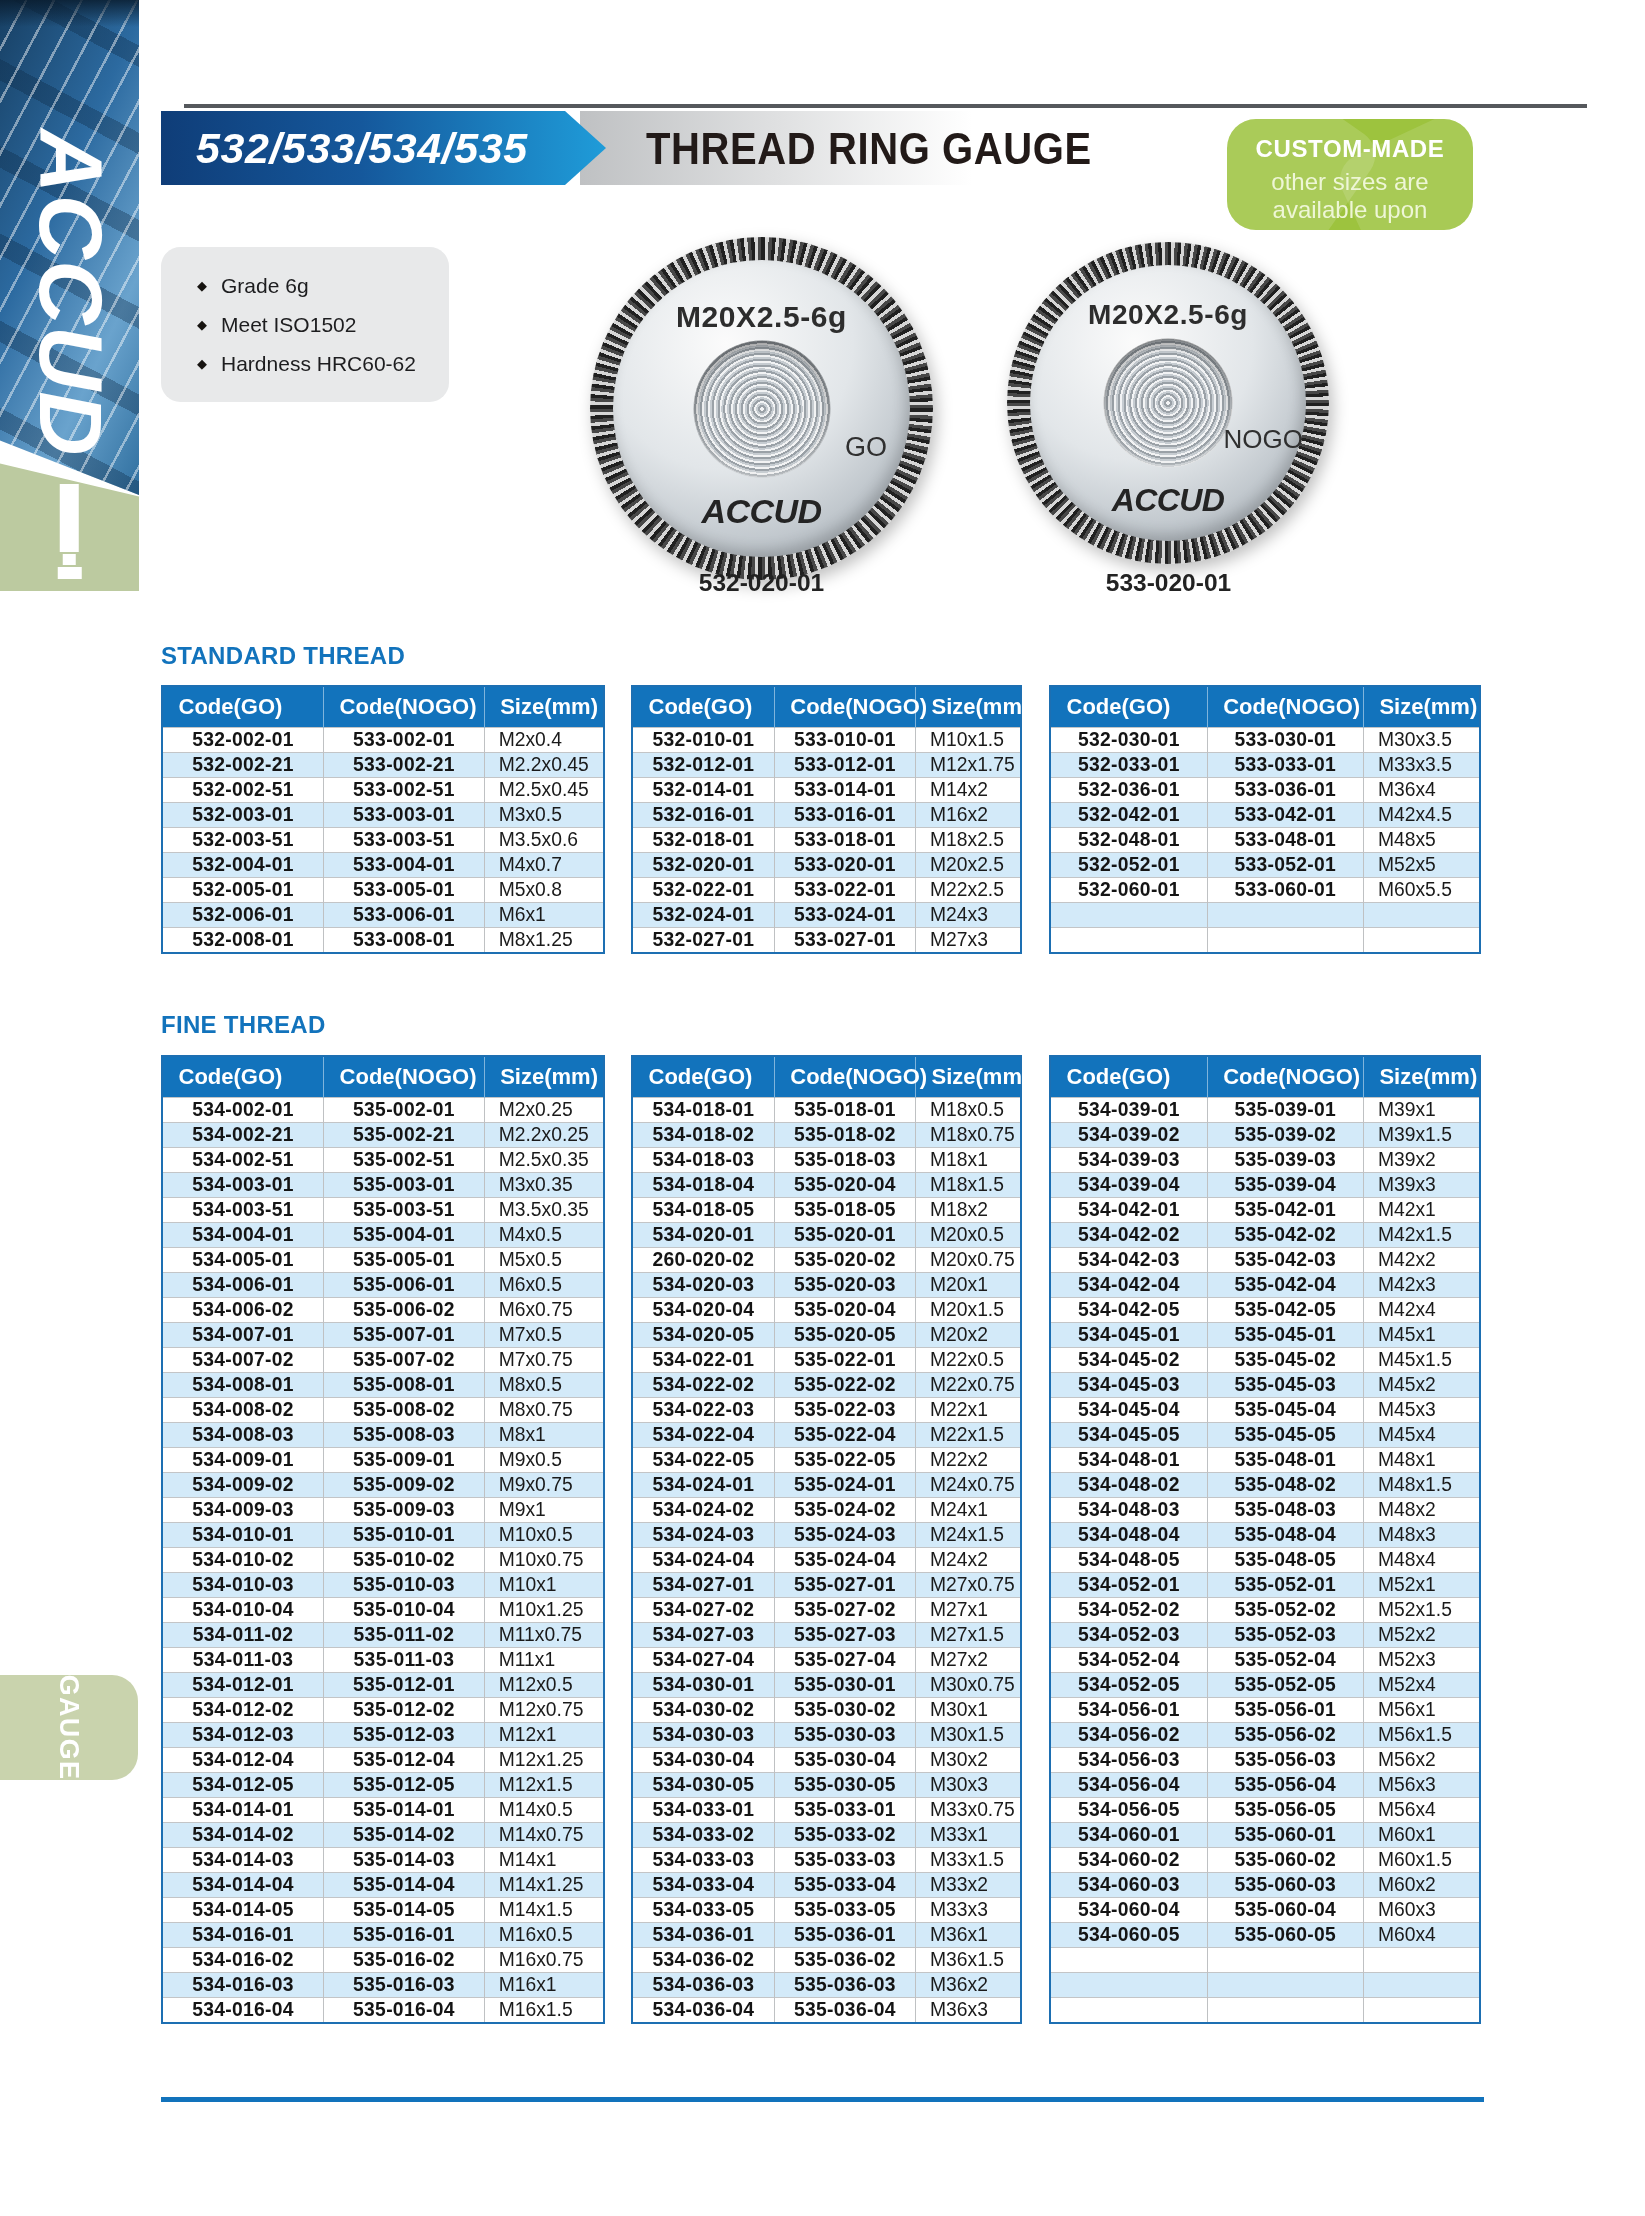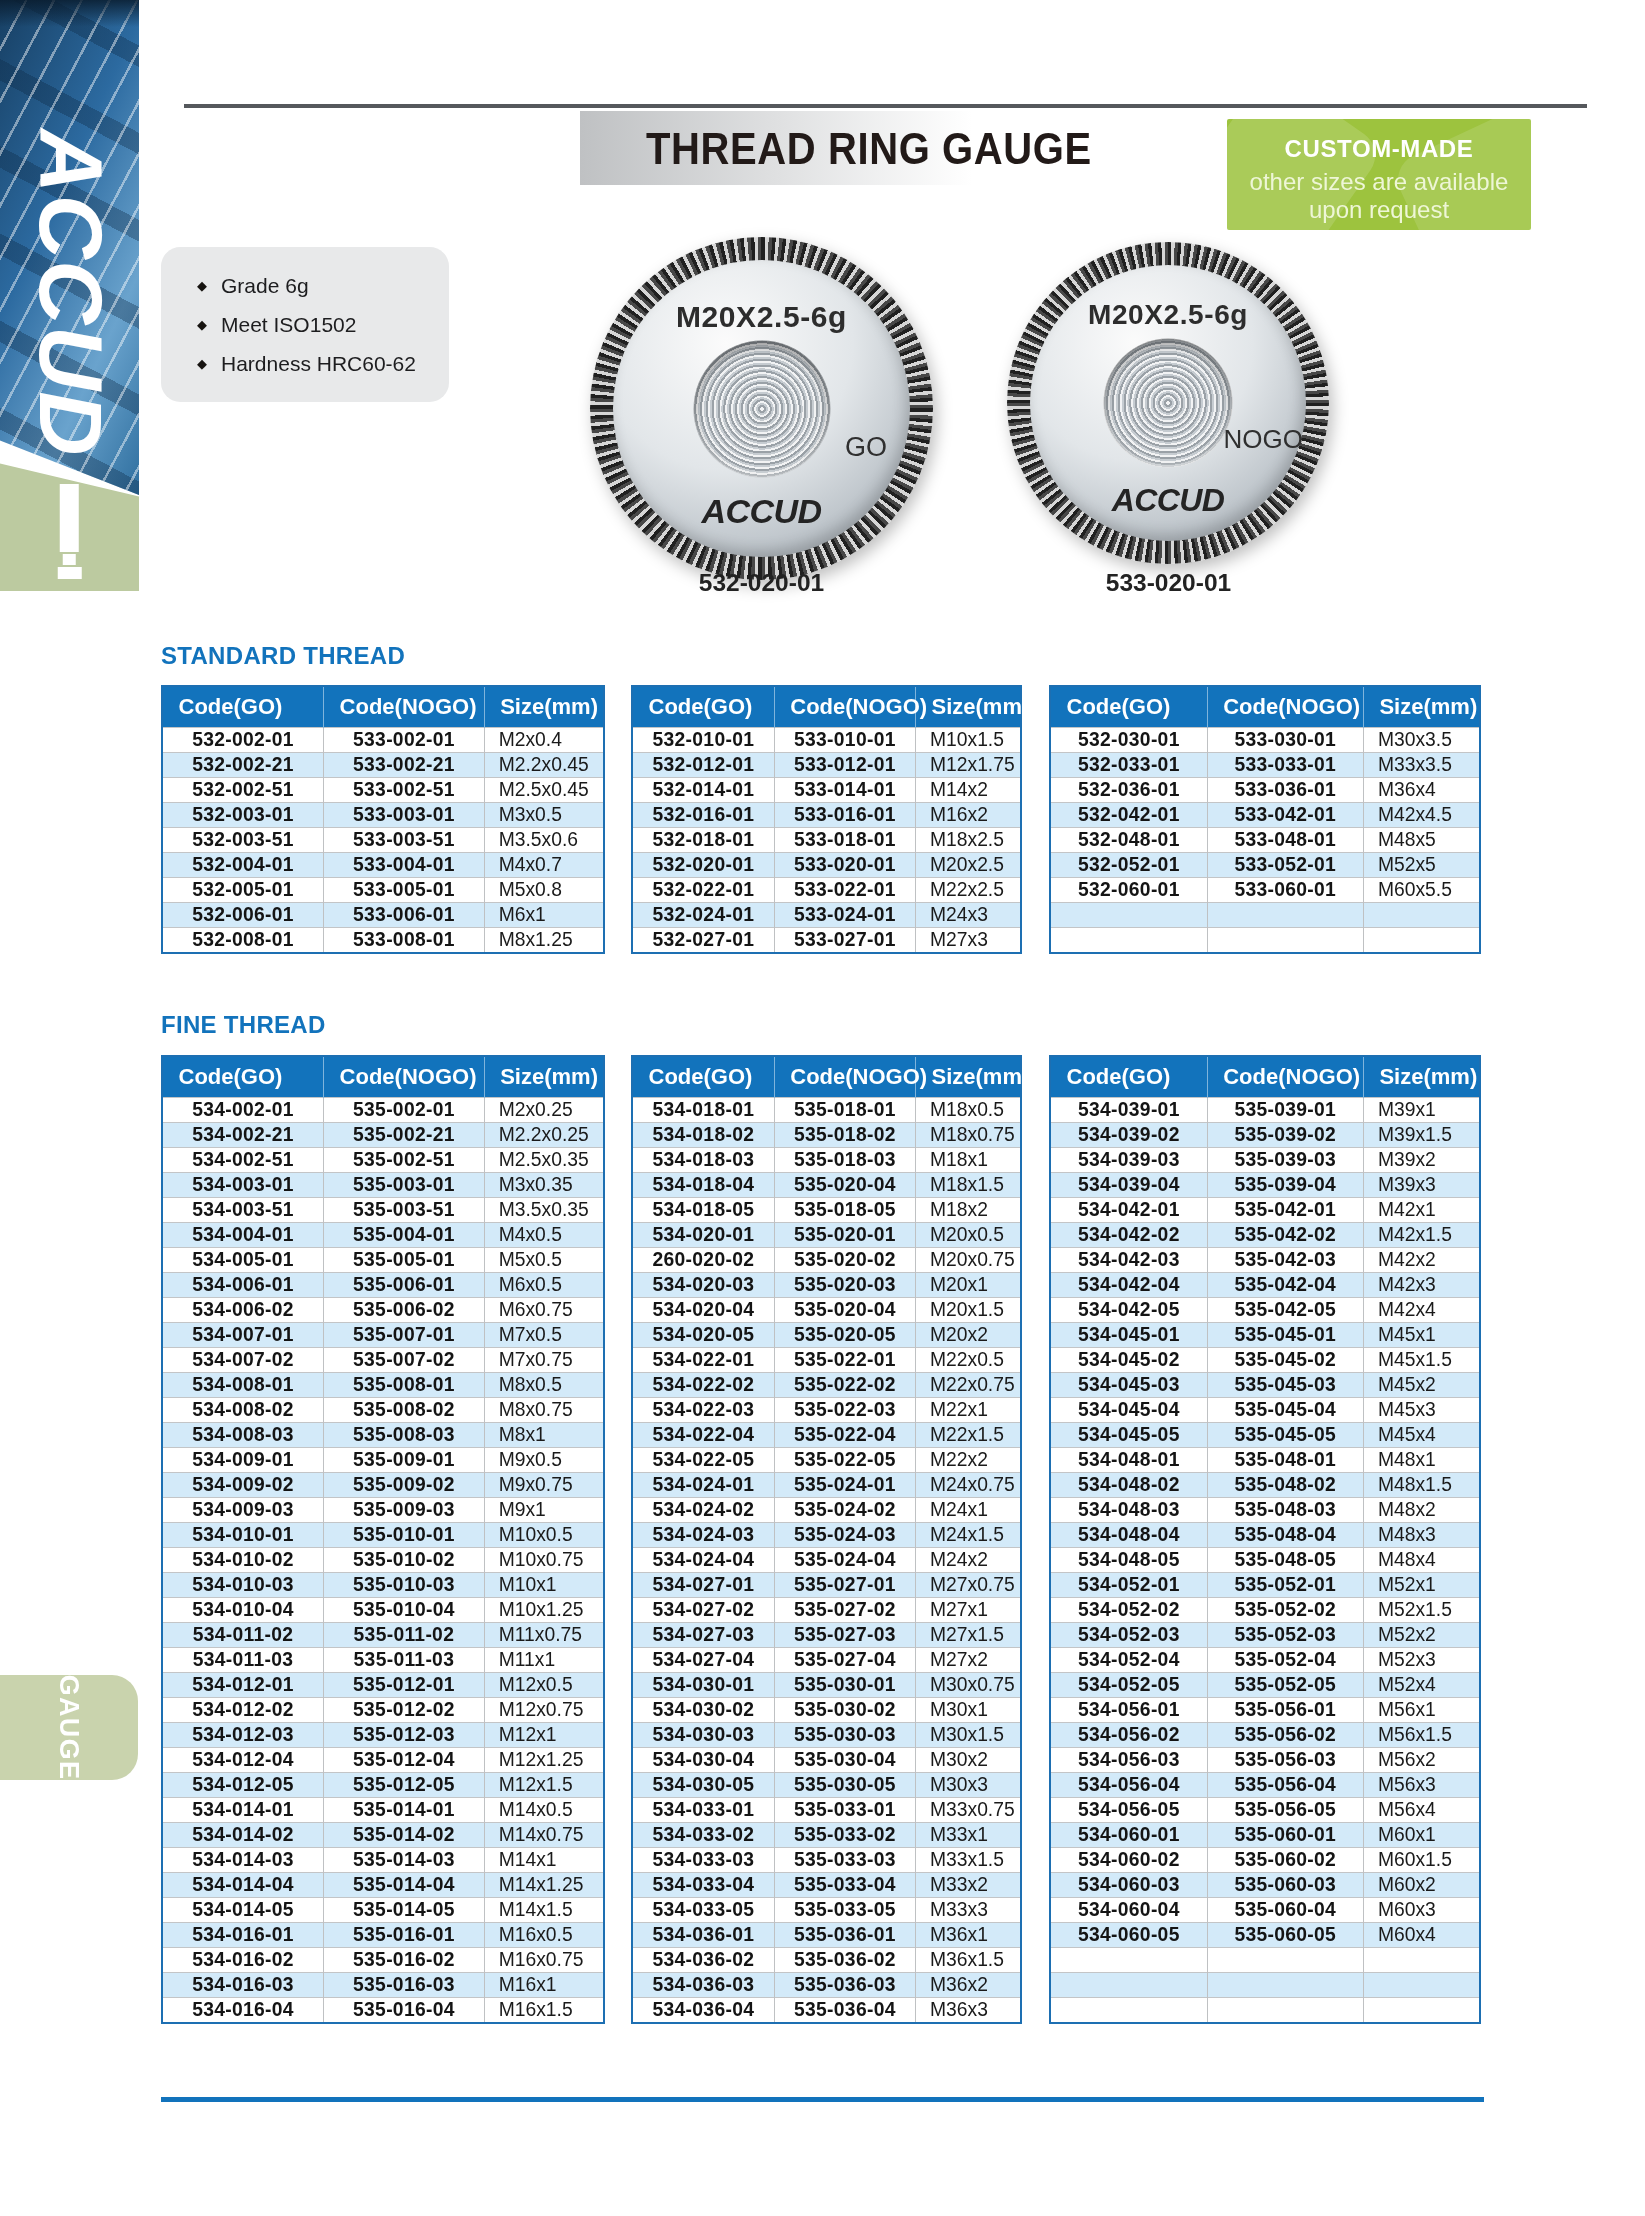--- a/index.html
+++ b/index.html
@@ -35,21 +35,21 @@
   .top-rule { position:absolute; left:184px; top:104px; width:1403px; height:3.9px; background:#55585c; }
   .banner-gray { position:absolute; left:580px; top:111px; width:426px; height:74px;
     background:linear-gradient(90deg,#bfc1c3,#ffffff 92%); z-index:1; }
   .banner-blue { position:absolute; left:161px; top:111px; width:445px; height:74px; z-index:2;
     clip-path:polygon(0 0, calc(100% - 41px) 0, 100% 50%, calc(100% - 41px) 100%, 0 100%);
     background:linear-gradient(90deg,#0f3d78 0%,#15589c 45%,#1f9cd9 100%);
     display:flex; align-items:center; padding-left:35px; }
   .banner-blue span { color:#fff; font-size:43px; font-weight:bold; font-style:italic; letter-spacing:0.6px; }
   .page-title { position:absolute; left:646px; top:111px; height:74px; z-index:3; display:flex; align-items:center;
     font-size:40px; font-weight:bold; color:#221a18; transform:scaleY(1.12); transform-origin:left center; letter-spacing:0.6px; }
-  .badge { position:absolute; left:1227px; top:119px; width:304px; height:111px; border-radius:2px;
+  .badge { position:absolute; left:1227px; top:119px; width:246px; height:111px; border-radius:29px;
     background:#9dc33e; overflow:hidden; text-align:center; padding-top:15.5px; z-index:3; }
   .badge:before { content:""; position:absolute; left:-19.3px; top:-26px; width:142px; height:168px;
     background:rgba(255,255,255,.14); transform:rotate(35deg); border-radius:26px; }
   .badge:after { content:""; position:absolute; right:-39px; bottom:-52px; width:155px; height:155px;
     background:rgba(255,255,255,.12); transform:rotate(-25deg); border-radius:26px; }
   .badge-title { position:relative; z-index:1; color:#fff; font-size:24px; font-weight:bold; letter-spacing:0.6px; }
   .badge-sub { position:relative; z-index:1; color:#eef6d6; font-size:24px; line-height:1.2; margin:5.2px auto 0; width:88%; }
 
   
   .features { position:absolute; left:161px; top:247px; width:288px; height:155px; border-radius:19.3px;
@@ -102,20 +102,23 @@
       <div class="p2"></div>
       <div class="p3"></div>
     </div>
   </div>
   <div class="gauge-tab">
     <span>GAUGE</span>
   </div>
 
   <div class="top-rule"></div>
   <div class="banner-gray"></div>
+  <div class="banner-blue">
+    <span>532/533/534/535</span>
+  </div>
   <div class="page-title">THREAD RING GAUGE</div>
   <div class="badge">
     <div class="badge-title">CUSTOM-MADE</div>
     <div class="badge-sub">other sizes are available upon request</div>
   </div>
 
   <div class="features">
     <div class="feat-item">
       <span class="diamond">◆</span>
       <span>Grade 6g</span>

